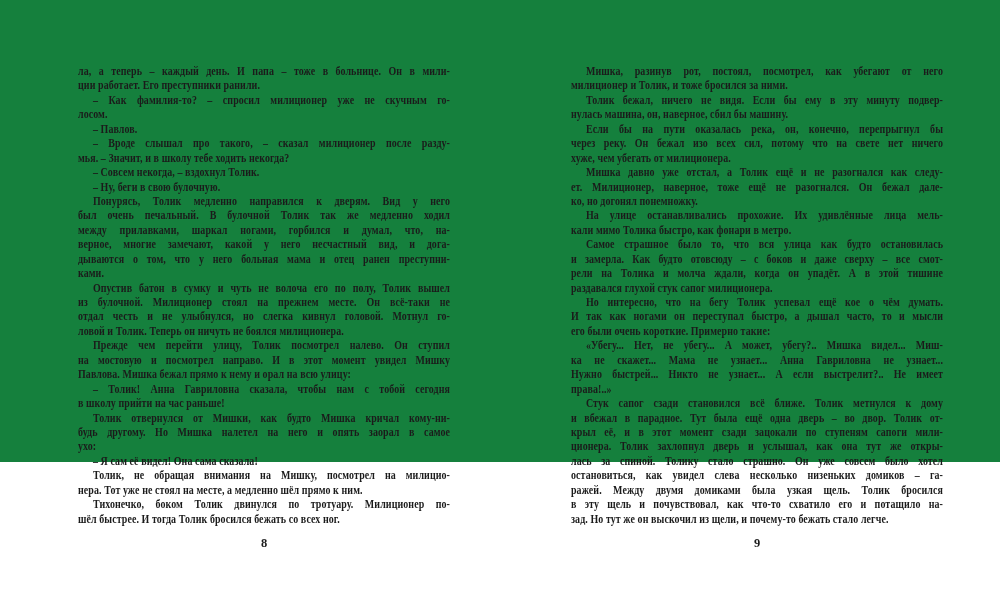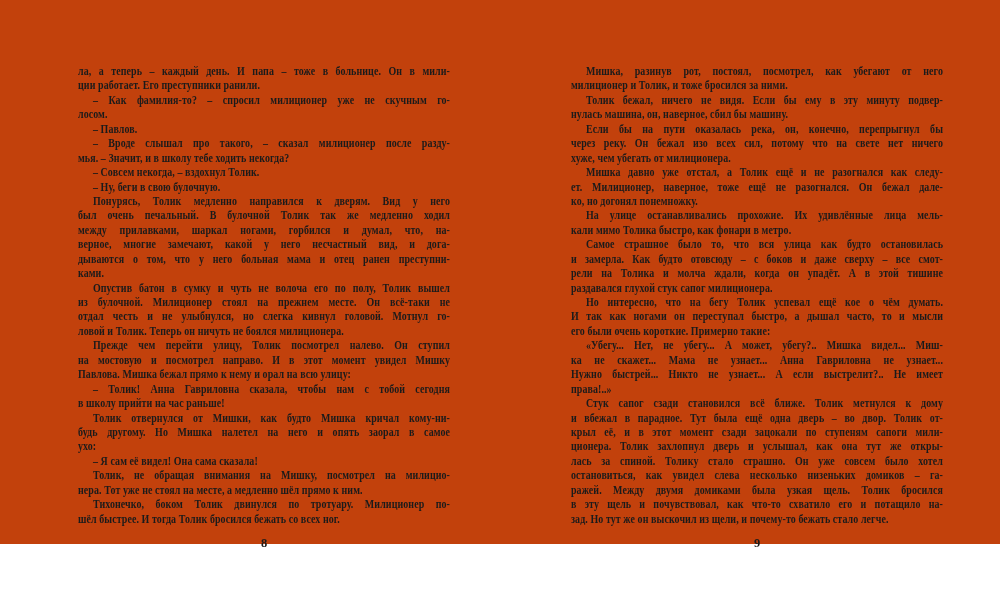--- a/index.html
+++ b/index.html
@@ -7,22 +7,22 @@
     padding: 0;
     background: #ffffff;
     width: 1000px;
     height: 613px;
     overflow: hidden;
     font-family: "Liberation Serif", "DejaVu Serif", serif;
   }
   .spread {
     position: relative;
     width: 1000px;
-    height: 544px;
-    background: #c2410c;
+    height: 462px;
+    background: #15803d;
   }
   .page {
     position: absolute;
     top: 0;
     height: 613px;
     width: 500px;
   }
   .page.left  { left: 0; }
   .page.right { left: 520px; }
   .text-block {

